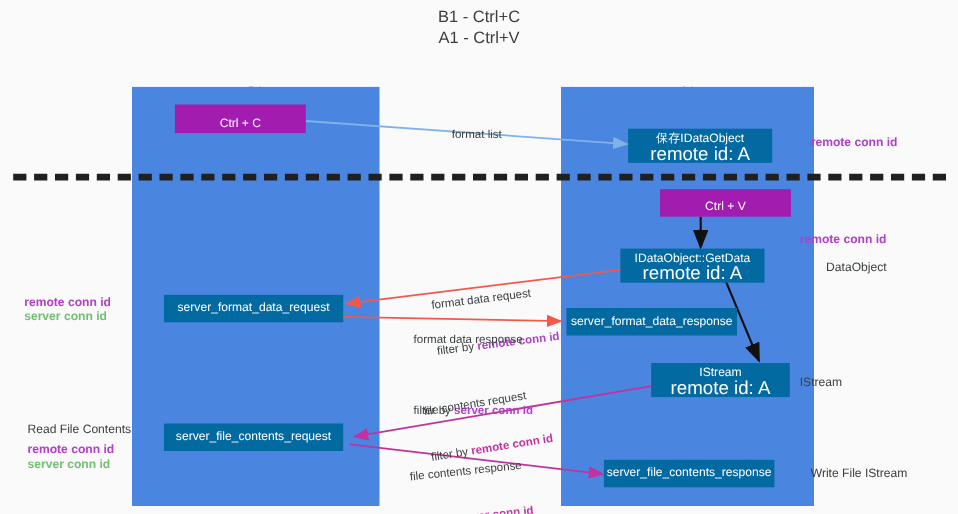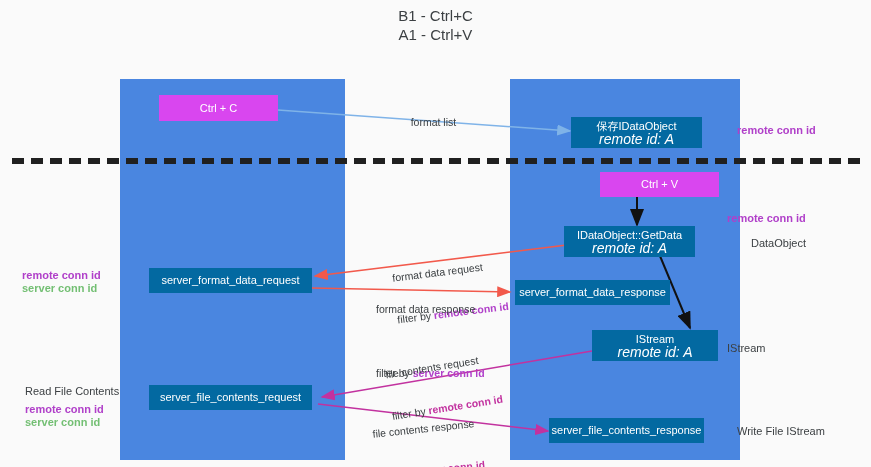--- a/index.html
+++ b/index.html
@@ -58,22 +58,22 @@
     align-items: center;
     justify-content: center;
     text-align: center;
     color: #ffffff;
     font-size: 11px;
     line-height: 13px;
     padding: 2px 4px;
     white-space: pre;
   }
   .node.orange { background: #0369a1; }
-  .node.green  { background: #d946ef; }
-  .node .sub { font-size: 14px; line-height: 13px; font-style: italic; }
+  .node.green  { background: #a21caf; justify-content: flex-end; }
+  .node .sub { font-size: 17px; line-height: 13px; }
   .side-label {
     position: absolute;
     font-size: 11px;
     line-height: 14px;
     white-space: pre;
   }
   .c-purple { color: #b03fc9; font-weight: bold; }
   .c-green  { color: #73bf73; font-weight: bold; }
   .c-dark   { color: #3c4043; }
   .edge-label {

